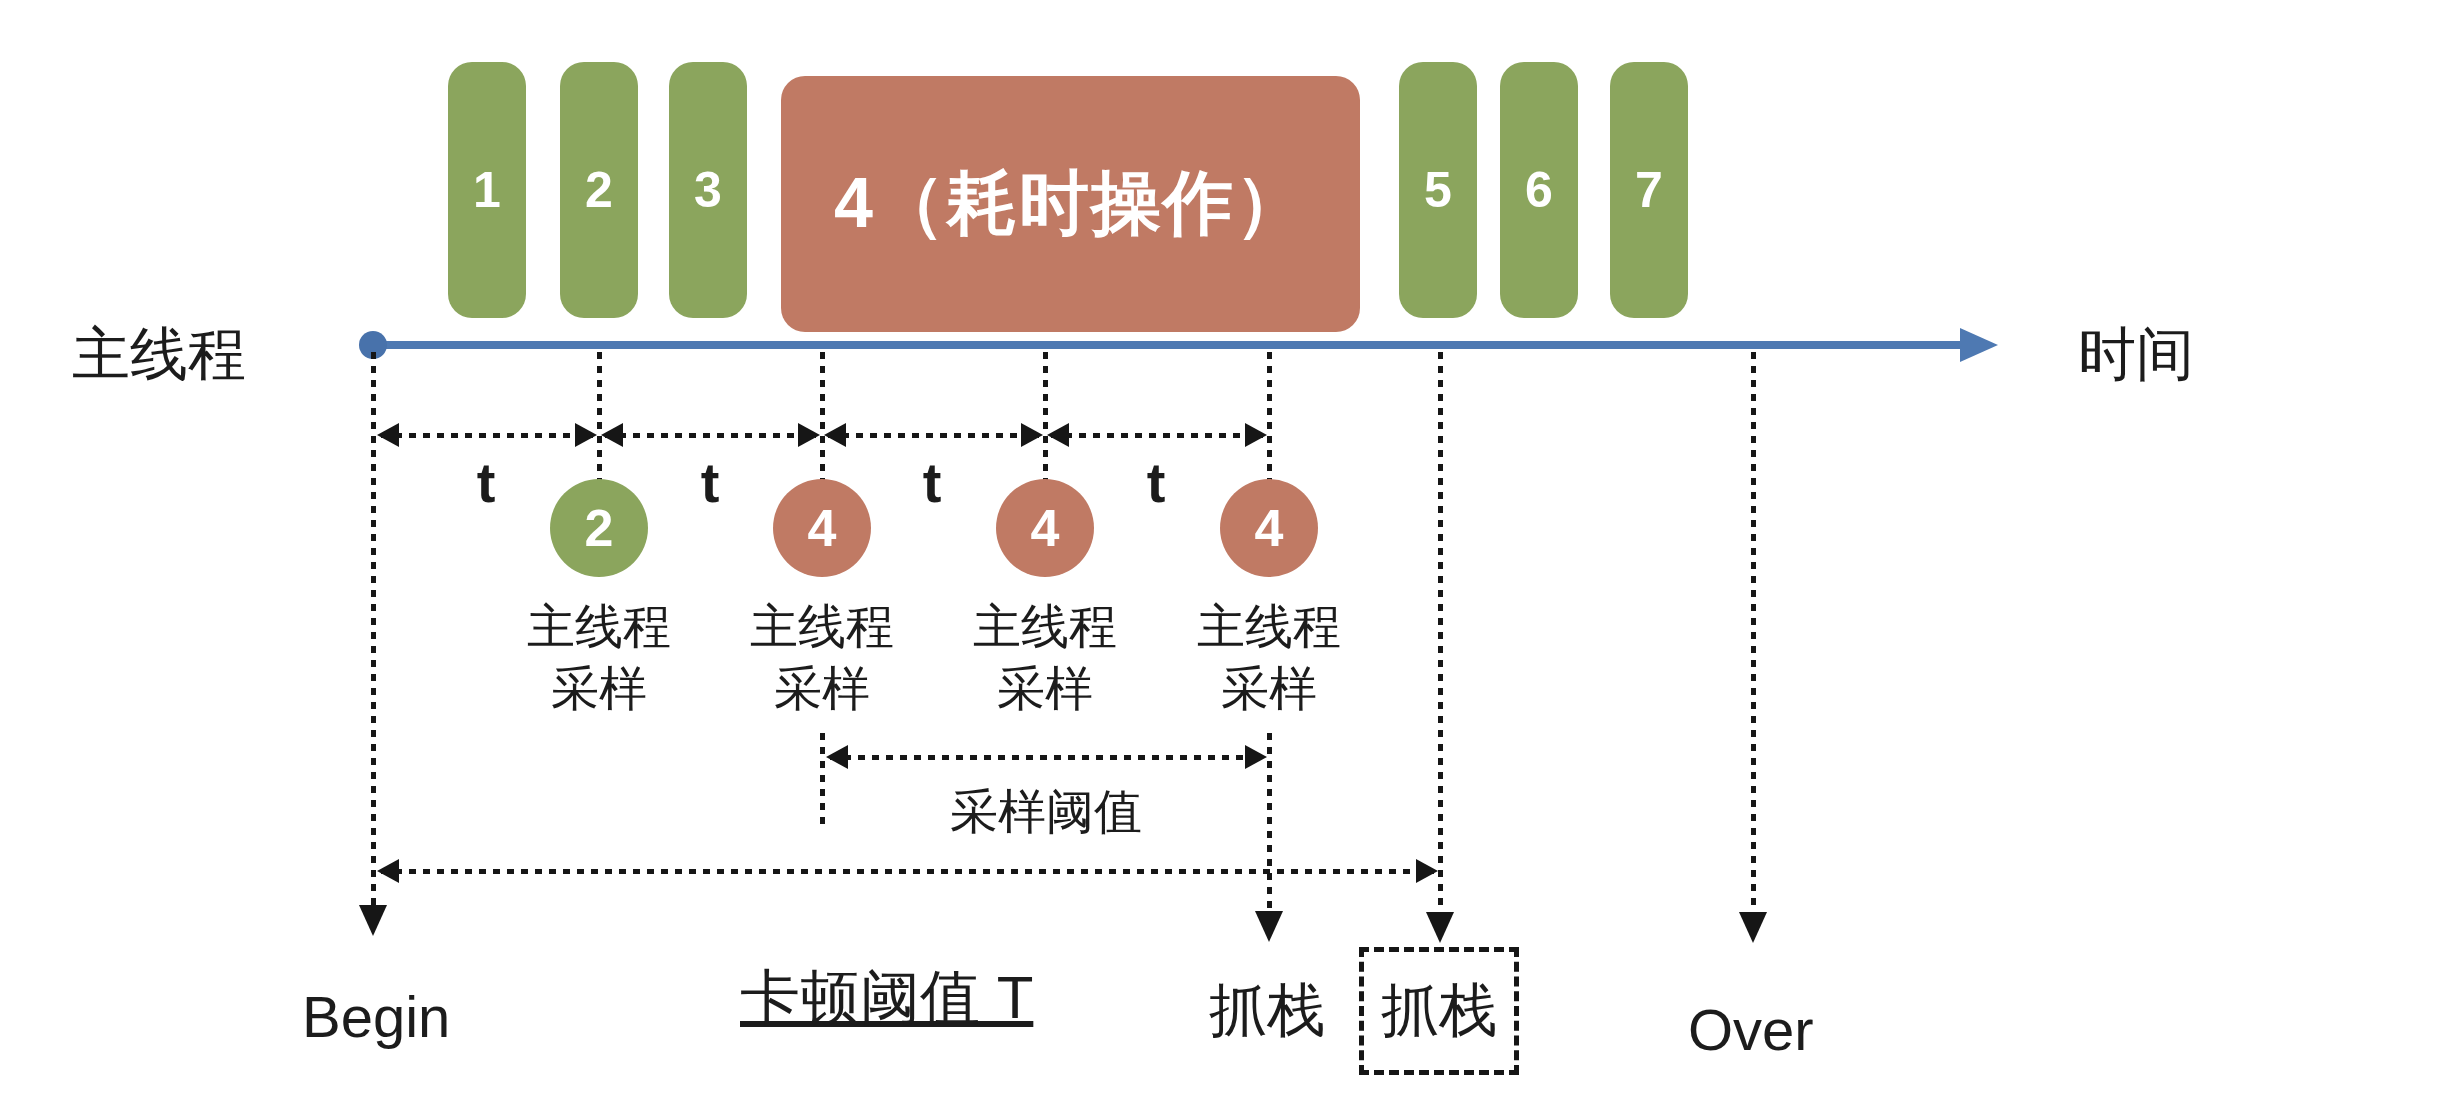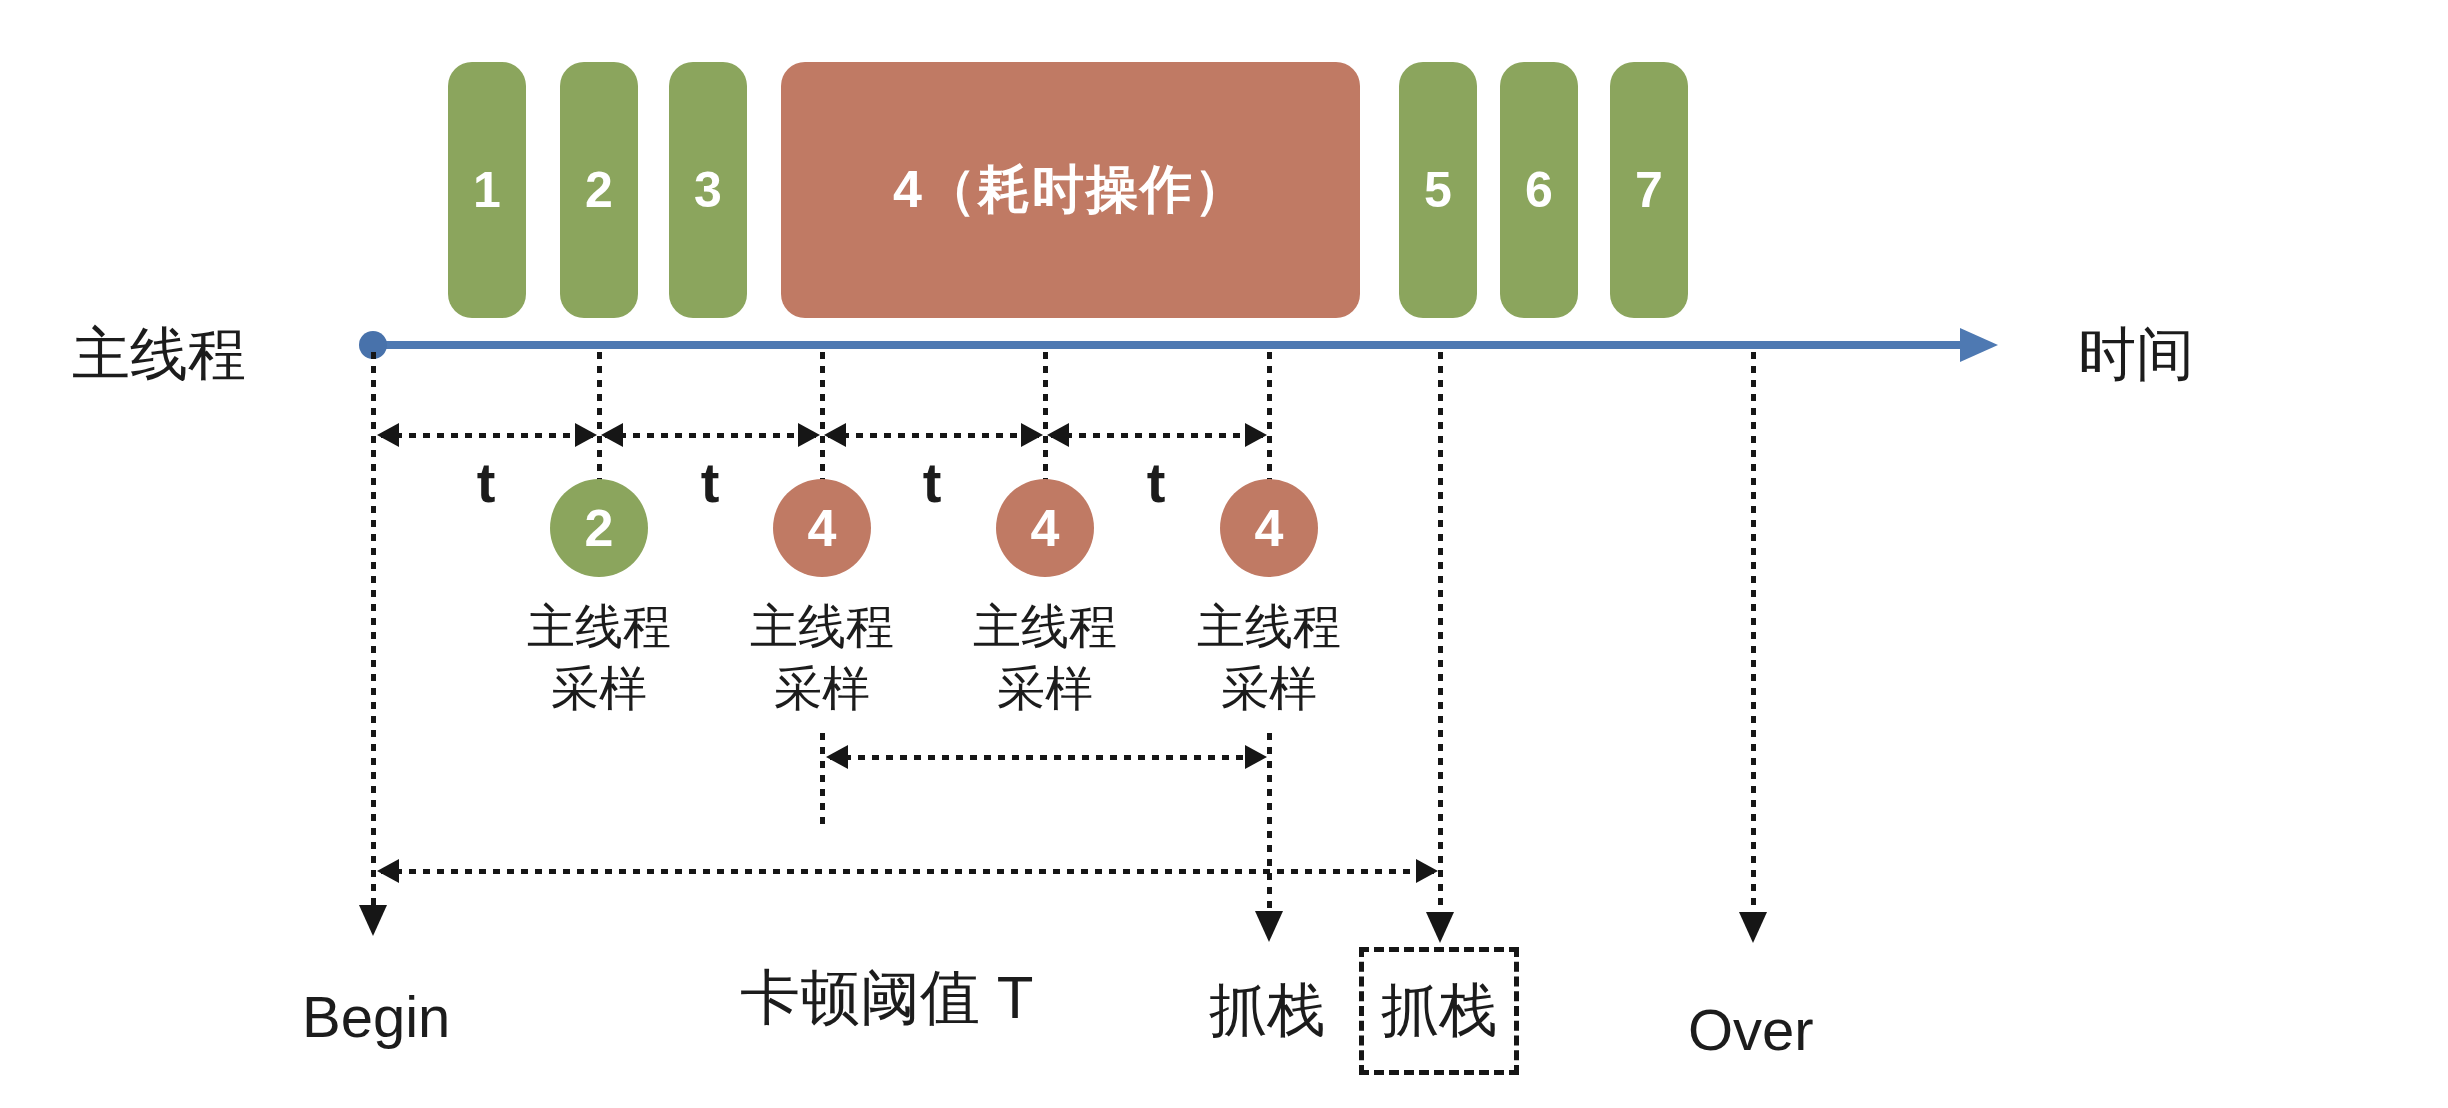--- a/index.html
+++ b/index.html
@@ -7,21 +7,21 @@
        font-family:"Liberation Sans",sans-serif;color:#1c1c1c;}
   .canvas{position:relative;width:2448px;height:1108px;background:#ffffff;}
 
   
   .block{position:absolute;top:62px;height:256px;border-radius:24px;
          display:flex;align-items:center;justify-content:center;
          color:#fff;font-weight:bold;font-size:50px;}
   .block.normal{background:#8ba55d;width:78px;}
   .block.busy{background:#c07a64;}
   .b1{left:448px;} .b2{left:560px;} .b3{left:669px;}
-  .b4{left:781px;width:579px;font-size:52px;letter-spacing:2px;}
+  .b4{left:781px;width:579px;font-size:70px;letter-spacing:2px;margin-top:14px;}
   .b5{left:1399px;} .b6{left:1500px;} .b7{left:1610px;}
 
   
   .axis{position:absolute;left:373px;top:341px;width:1589px;height:8px;background:#4e79b2;}
   .axis-dot{position:absolute;left:359px;top:331px;width:28px;height:28px;border-radius:50%;background:#45700;
             background:#4872ab;}
   .axis-head{position:absolute;left:1960px;top:328px;width:0;height:0;
              border-top:17px solid transparent;border-bottom:17px solid transparent;
              border-left:38px solid #4e79b2;}
   .lbl{position:absolute;white-space:nowrap;}
@@ -76,21 +76,21 @@
   .scircle.normal{background:#8ba55d;}
   .scircle.busy{background:#c07a64;}
   .c1{left:550px;} .c2{left:773px;} .c3{left:996px;} .c4{left:1220px;}
 
   .slabel{position:absolute;top:596px;width:220px;text-align:center;
           font-size:48px;line-height:62px;}
   .sl1{left:489px;} .sl2{left:712px;} .sl3{left:935px;} .sl4{left:1159px;}
 
   
   .samp-th-lbl{left:896px;top:780px;width:300px;text-align:center;font-size:48px;}
-  .stall-th-lbl{left:740px;top:958px;font-size:60px;}
+  .stall-th-lbl{left:740px;top:958px;font-size:60px;text-decoration:underline;}
   .grab1{left:1177px;top:972px;width:180px;text-align:center;font-size:58px;}
   .grab-box{position:absolute;left:1359px;top:947px;width:150px;height:118px;
             border:5px dashed #161616;display:flex;align-items:center;justify-content:center;
             font-size:58px;}
   .begin{left:302px;top:983px;font-size:58px;}
   .over{left:1688px;top:996px;font-size:58px;}
   .watermark{left:1716px;top:1040px;font-size:46px;color:#c3c3c3;letter-spacing:1px;}
 </style>
 </head>
 <body>
@@ -151,20 +151,21 @@
   <div class="slabel sl3">
     <div>主线程</div>
     <div>采样</div>
   </div>
   <div class="slabel sl4">
     <div>主线程</div>
     <div>采样</div>
   </div>
 
   <div class="harrow samp-th"></div>
+  <div class="lbl samp-th-lbl">采样阈值</div>
 
   <div class="harrow stall-th"></div>
   <div class="lbl stall-th-lbl">卡顿阈值 T</div>
 
   <div class="lbl grab1">抓栈</div>
   <div class="grab-box">抓栈</div>
 
   <div class="lbl begin">Begin</div>
   <div class="lbl over">Over</div>
 

